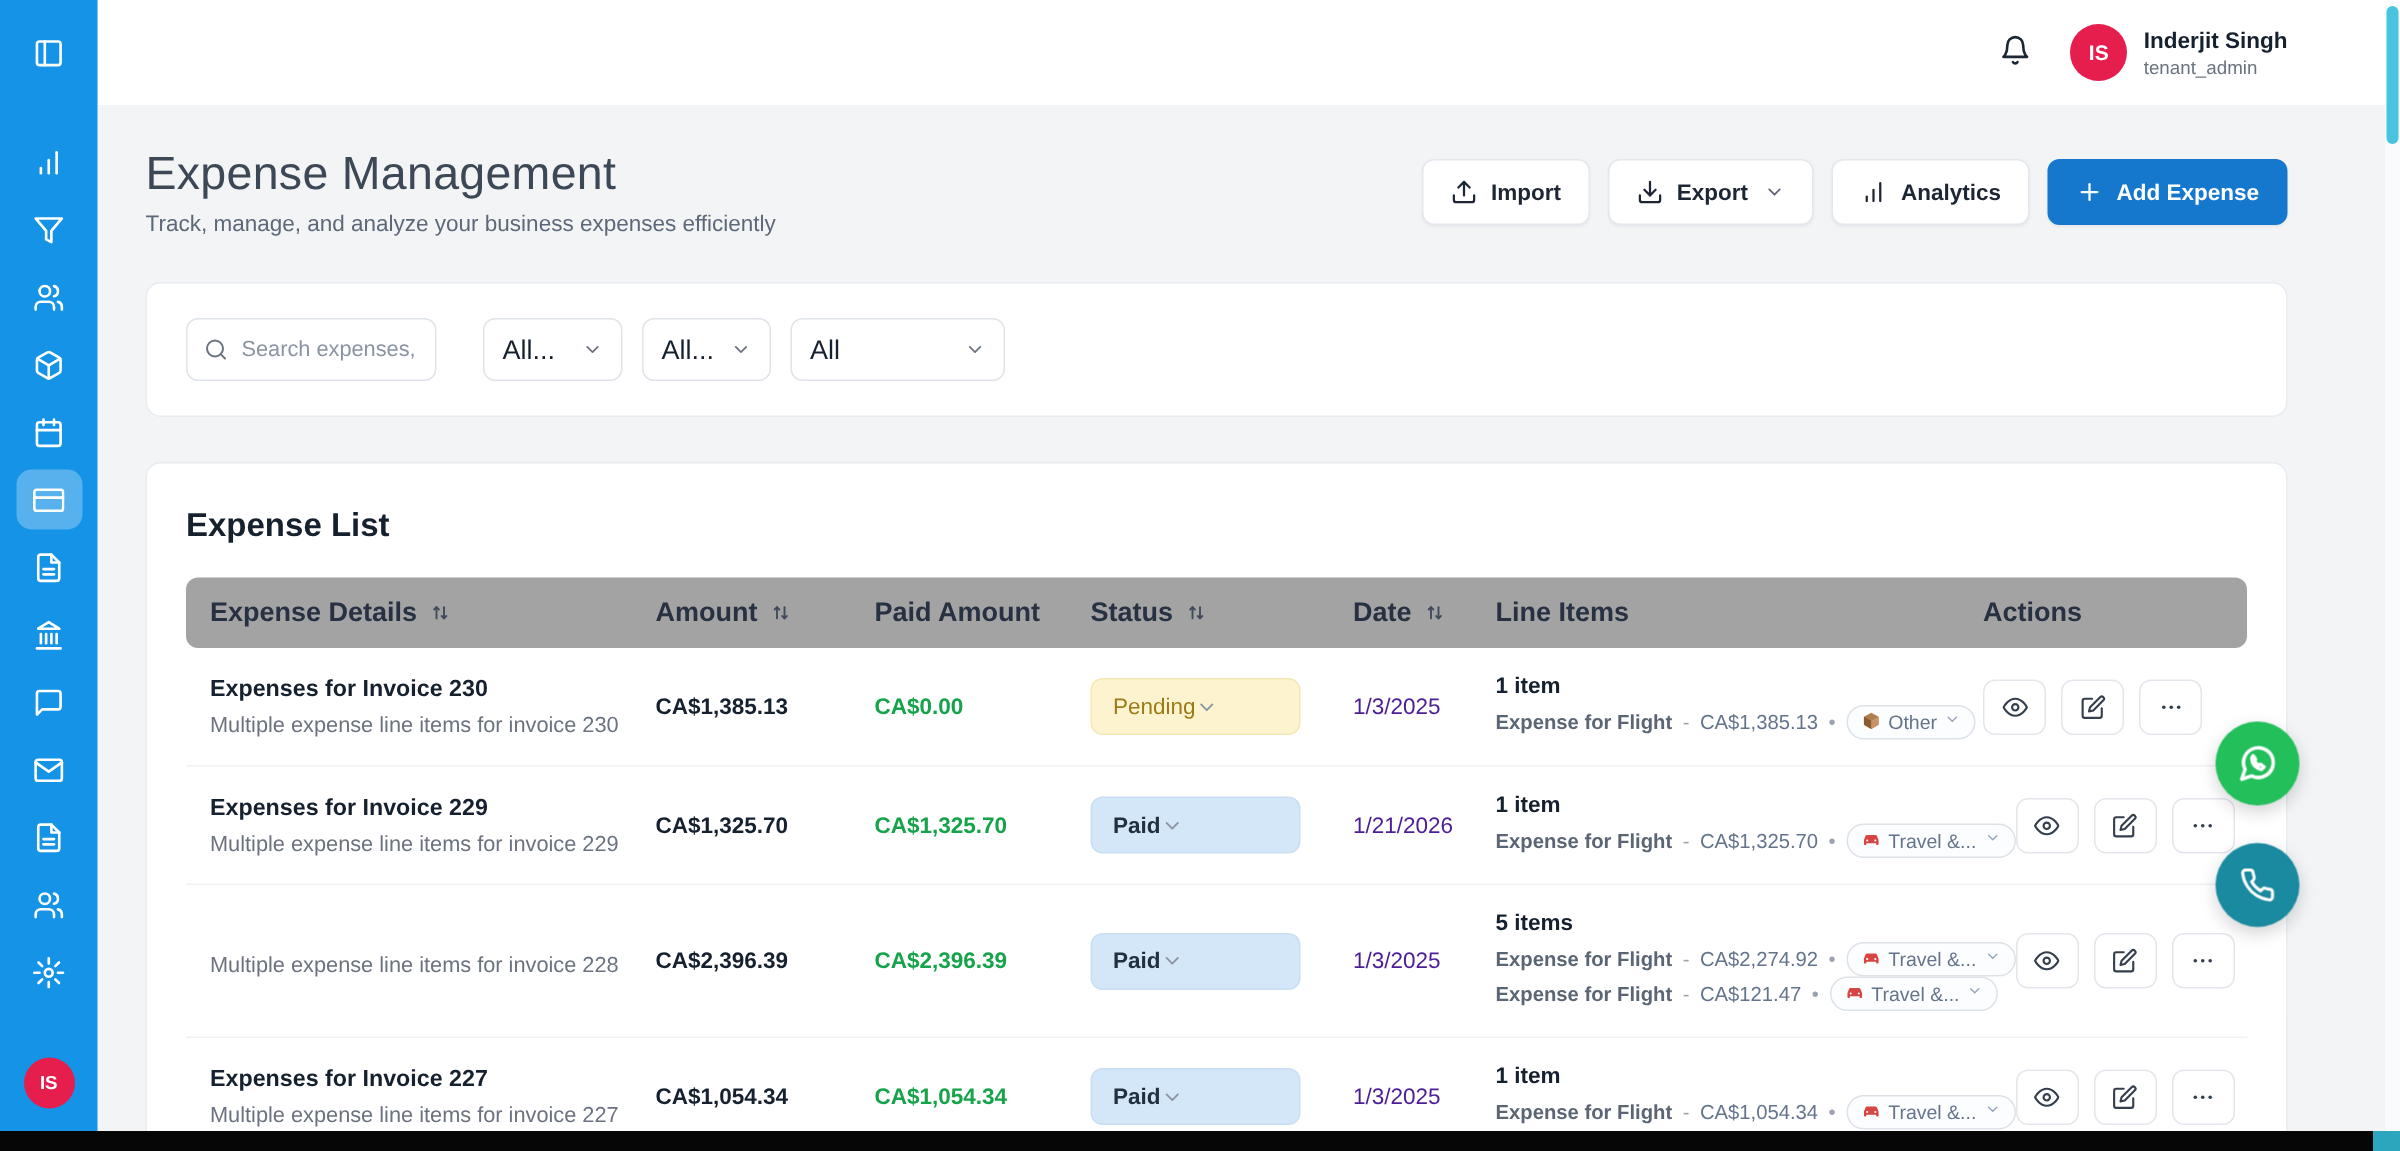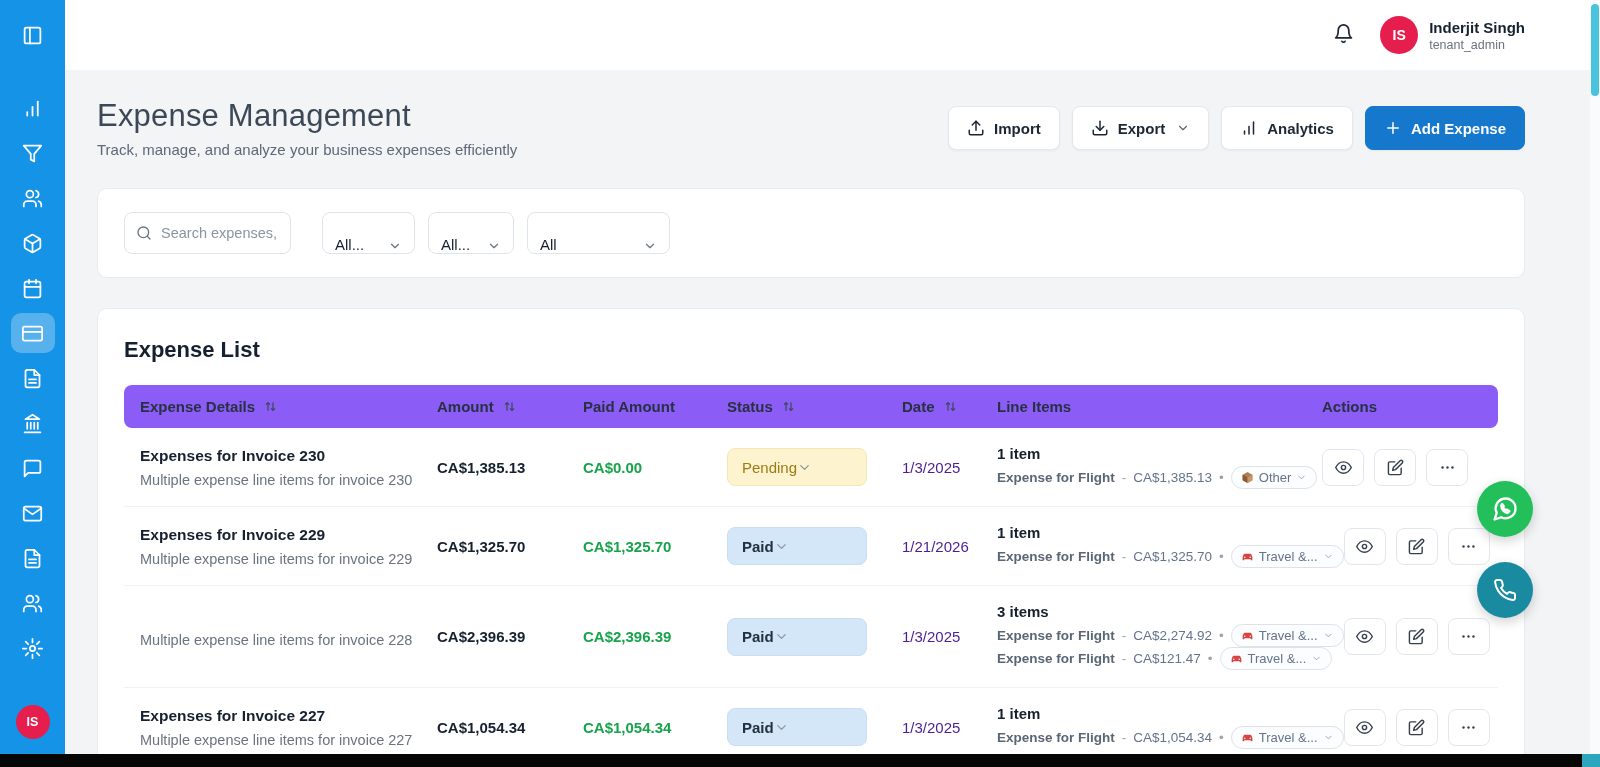--- a/index.html
+++ b/index.html
@@ -43,46 +43,46 @@
   .btn{display:flex;align-items:center;gap:9px;background:#fff;border:1px solid #e4e8ee;border-radius:8px;padding:0 18px;height:44px;font-size:15px;font-weight:600;color:#1d2634;cursor:pointer;box-shadow:0 1px 2px rgba(16,24,40,.05)}
   .btn .chev{color:#5b6573;margin-left:2px}
   .btn-primary{background:#1678cd;border-color:#1678cd;color:#fff}
 
   .card{background:#fff;border:1px solid #e8ecf1;border-radius:10px}
   .filter-card{margin-top:30px;padding:23px 26px;display:flex;align-items:center;gap:13px}
   .search-box{position:relative;width:167px;margin-right:18px}
   .search-box input{width:100%;height:42px;border:1px solid #dfe4ea;border-radius:8px;padding:0 10px 0 36px;font-size:14.5px;color:#111827;outline:none;font-family:inherit}
   .search-box input::placeholder{color:#8a94a3}
   .search-ic{position:absolute;left:12px;top:13px;color:#6b7280}
-  .select{height:42px;border:1px solid #dfe4ea;border-radius:8px;display:flex;align-items:flex-end;justify-content:space-between;padding:0 12px;font-size:15px;color:#16212f;cursor:pointer;background:#fff;gap:8px}
+  .select{height:42px;border:1px solid #dfe4ea;border-radius:8px;display:flex;align-items:center;justify-content:space-between;padding:0 12px;font-size:18px;color:#16212f;cursor:pointer;background:#fff;gap:8px}
   .select .chev{color:#6b7280}
   .w1{width:93px}.w2{width:86px}.w3{width:143px}
 
   .list-card{margin-top:30px;padding:24px 26px}
   .list-card h2{font-size:22px;font-weight:700;color:#16212f;margin:4px 0 22px}
 
   .grid{display:grid;grid-template-columns:297px 146px 144px 175px 95px 1fr 160px;align-items:center}
-  .table-head{background:#8b5cf6;border-radius:8px;padding:13px 16px;font-size:15px;color:#273142}
+  .table-head{background:#a3a3a3;border-radius:8px;padding:13px 16px;font-size:18px;color:#273142}
   .th{display:flex;align-items:center;gap:8px;font-weight:700}
   .sort svg{width:15px;height:15px;color:#3f4a5a}
   .table-row{padding:17px 16px;border-bottom:1px solid #f0f2f5}
   .row-title{font-size:15.5px;font-weight:700;color:#16212f}
   .row-sub{margin-top:7px;font-size:14.5px;color:#6b7280}
   .amount{font-weight:700;font-size:15px;color:#16212f}
   .paid{font-weight:700;font-size:15px;color:#16a34a}
   .date{font-size:15px;color:#4c1d95}
   .pill{width:140px;height:38px;border-radius:8px;display:flex;align-items:center;padding:0 12px 0 14px;font-size:15px;cursor:pointer}
   .pill.pending{background:#fdf4cf;border:1px solid #f3e8b4;color:#9c7b17}
   .pill.paid{background:#d4e7f8;border:1px solid #c9def2;color:#22303f}
   .pill-chev svg{width:15px;height:15px;color:#8a94a3}
   .items-count{font-weight:700;font-size:15px;color:#16212f;margin-bottom:4px}
   .li-row{display:flex;align-items:center;gap:7px;font-size:13.5px;color:#64748b;margin-top:0;white-space:nowrap}
   .li-name{font-weight:600;color:#5b6675}
   .li-sep,.li-dot{color:#9ca3af}
-  .badge{display:inline-flex;align-items:center;gap:5px;border:1px solid #dde2e8;border-radius:999px;padding:3px 9px;background:#fcfdfe;color:#64748b;font-size:13px;cursor:pointer}
+  .badge{display:inline-flex;align-items:flex-start;gap:5px;border:1px solid #dde2e8;border-radius:999px;padding:3px 9px;background:#fcfdfe;color:#64748b;font-size:13px;cursor:pointer}
   .cat-ic svg{width:13px;height:13px}
   .badge-chev svg{width:11px;height:11px;color:#94a3b8}
   .act-cell{display:flex;gap:10px}
   .act-btn{width:42px;height:37px;background:#fff;border:1px solid #e3e7ed;border-radius:8px;display:flex;align-items:center;justify-content:center;color:#343f4e;cursor:pointer}
   .act-btn svg{width:17px;height:17px}
 
   
   .fab{position:fixed;width:56px;height:56px;border-radius:50%;border:none;display:flex;align-items:center;justify-content:center;color:#fff;cursor:pointer;box-shadow:0 4px 12px rgba(0,0,0,.18);z-index:10}
   .fab-whatsapp{right:67px;top:481px;background:#22bf5b}
   .fab-phone{right:67px;top:562px;background:#1a8aa0}
@@ -545,21 +545,21 @@
                   <span>Paid</span>
                   <span class="pill-chev">
                     <svg viewBox="0 0 24 24" fill="none" stroke="currentColor" stroke-width="2" stroke-linecap="round" stroke-linejoin="round">
                       <polyline points="6 9 12 15 18 9"></polyline>
                     </svg>
                   </span>
                 </div>
               </div>
               <div class="cell date">1/3/2025</div>
               <div class="cell">
-                <div class="items-count">3 items</div>
+                <div class="items-count">5 items</div>
                 <div class="li-row">
                   <span class="li-name">Expense for Flight</span>
                   <span class="li-sep">-</span>
                   <span class="li-amt">CA$2,274.92</span>
                   <span class="li-dot">•</span>
                   <span class="badge">
                     <span class="cat-ic">
                       <svg viewBox="0 0 24 24">
                         <path fill="#d64541" d="M3 13l2-5a2 2 0 0 1 1.9-1.3h10.2A2 2 0 0 1 19 8l2 5v5a1 1 0 0 1-1 1h-1a1 1 0 0 1-1-1v-1H6v1a1 1 0 0 1-1 1H4a1 1 0 0 1-1-1z"></path>
                         <circle cx="7" cy="13.5" r="1.3" fill="#fff"></circle>

